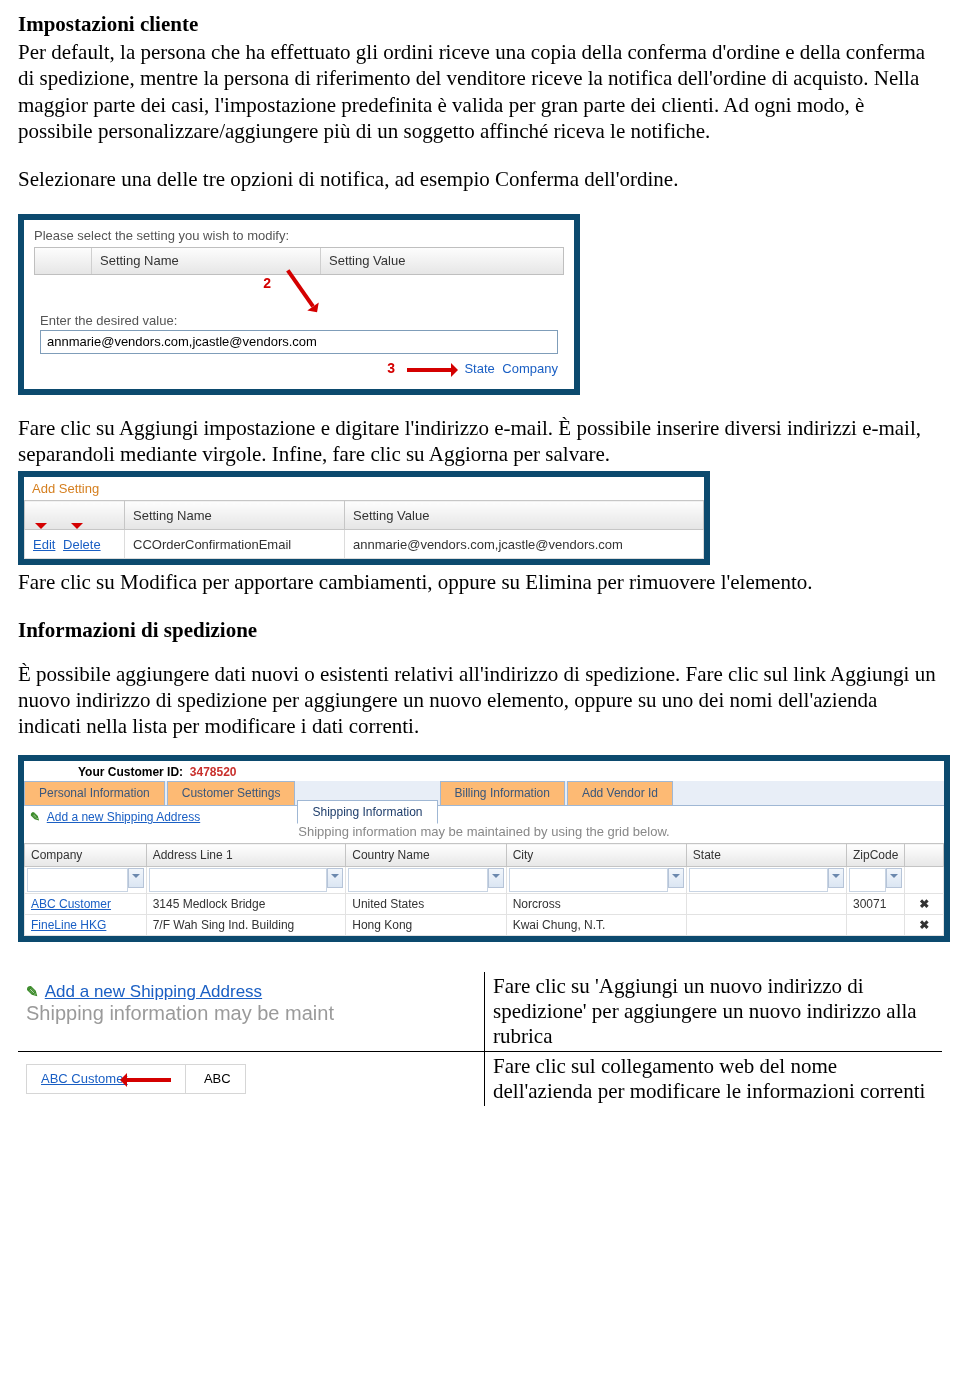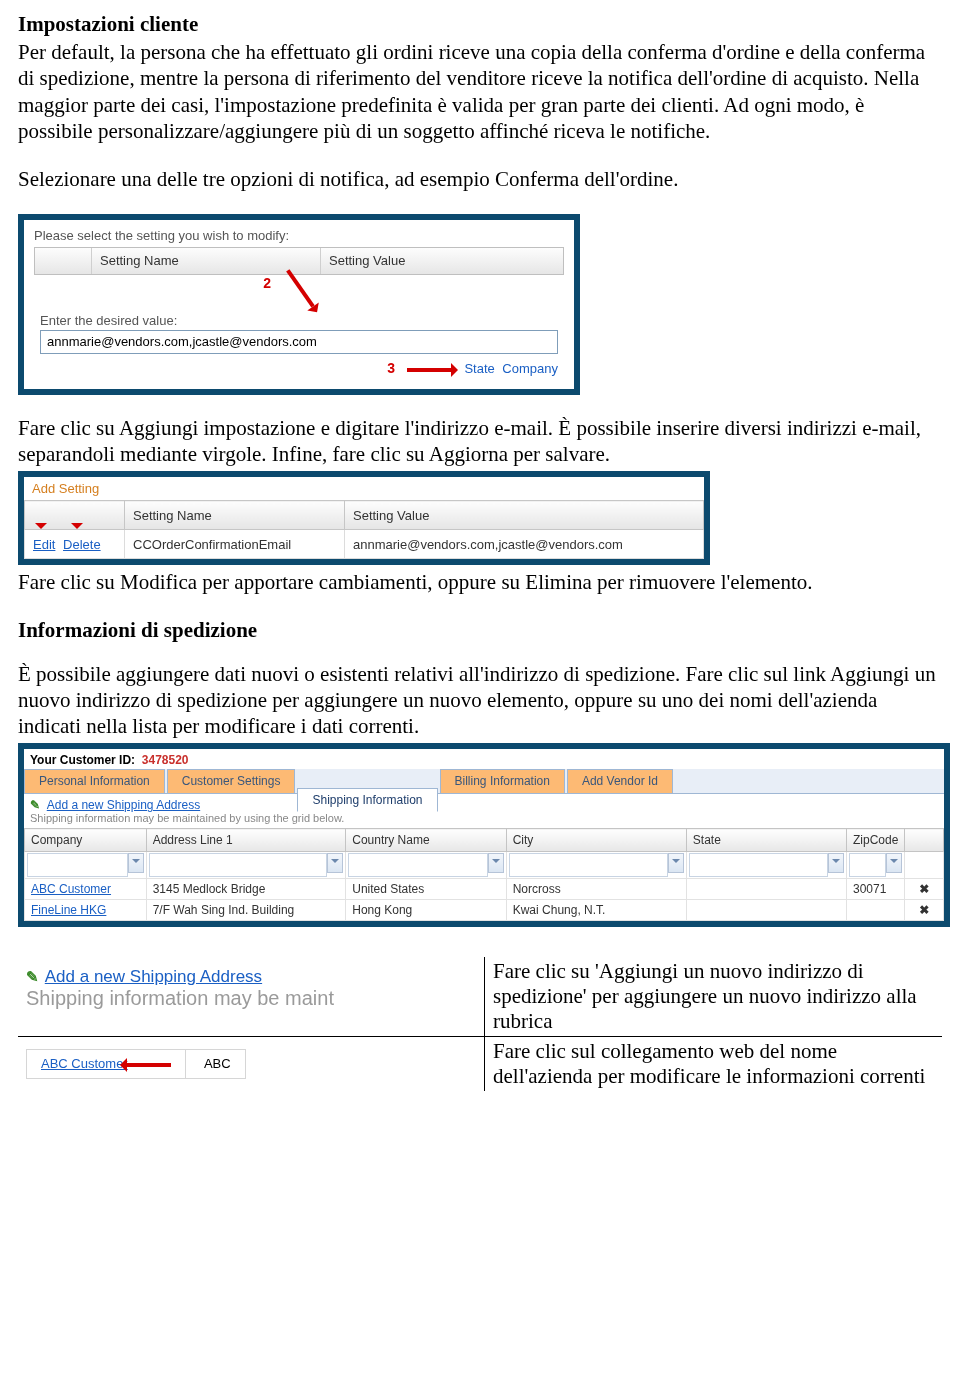--- a/index.html
+++ b/index.html
@@ -59,30 +59,30 @@
   .shot2{width:680px;font-size:13px;margin:4px 0 4px 0;}
   .shot2 .add{color:#d57f1f;padding:4px 8px;}
   .shot2 table{border-collapse:collapse;width:100%;}
   .shot2 th{background:linear-gradient(#fdfdfd,#e5e5e5);border:1px solid #c6c6c6;height:26px;font-weight:normal;color:#333;text-align:left;padding-left:8px;}
   .shot2 td{border:1px solid #dcdcdc;height:26px;padding-left:8px;color:#333;}
   .shot2 .act a{color:#1a5fc4;text-decoration:underline;margin-right:4px;text-align:center;}
   .shot2 .arrcell{position:relative;}
   .tiny-arr{position:absolute;width:0;height:0;border:6px solid transparent;border-top-color:#d40000;}
   
   .shot3{width:920px;font-size:12px;margin-top:4px;}
-  .shot3 .cid{padding:4px 6px 2px 6px;}
+  .shot3 .cid{padding:4px 6px 2px 6px;margin-left:48px;}
   .shot3 .cid b{color:#000;}
   .shot3 .cid span{color:#c9302c;font-weight:bold;}
   .tabs{display:flex;border-bottom:1px solid #9fb7d4;background:#e8eef7;}
   .tab{padding:4px 14px;border:1px solid #9fb7d4;border-bottom:none;background:#fdba74;color:#3a577c;margin-right:2px;font-size:12px;}
   .tab.active{background:#fff;color:#1e3d6b;font-weight:normal;border-bottom:1px solid #fff;position:relative;top:19px;}
   .addship{padding:4px 6px 0 6px;}
   .addship a{color:#1a5fc4;text-decoration:underline;}
   .pencil{color:#3a8a28;font-weight:bold;margin-right:4px;}
-  .hint{color:#888;padding:0 6px 4px 6px;font-size:11px;}
+  .hint{color:#888;padding:0 6px 4px 6px;font-size:13px;text-align:center;}
   .grid{border-collapse:collapse;width:100%;}
   .grid th{background:linear-gradient(#fefefe,#e7e7e7);border:1px solid #c4c4c4;font-weight:normal;color:#333;text-align:left;padding:4px 6px;font-size:12px;}
   .grid td{border:1px solid #e2e2e2;padding:3px 6px;color:#333;font-size:12px;}
   .filtercell{position:relative;height:20px;}
   .filtercell .fbox{position:absolute;left:2px;right:18px;top:1px;bottom:1px;border:1px solid #c8d4e3;background:#fff;}
   .filtercell .fbtn{position:absolute;right:2px;top:1px;width:14px;height:18px;border:1px solid #b6c4d8;background:linear-gradient(#f2f6fb,#dbe6f3);}
   .filtercell .fbtn::after{content:"";position:absolute;left:3px;top:5px;width:0;height:0;border:4px solid transparent;border-top-color:#6b88ad;}
   .lnk{color:#1a5fc4;text-decoration:underline;}
   .redx{color:#d40000;font-weight:bold;font-size:16px;text-align:center;}
   
@@ -149,21 +149,21 @@
       <td>CCOrderConfirmationEmail</td>
       <td>annmarie@vendors.com,jcastle@vendors.com</td>
     </tr>
   </tbody>
     </table>
 </div>
 
 <p>Fare clic su Modifica per apportare cambiamenti, oppure su Elimina per rimuovere l'elemento.</p>
 
 <h2 style="margin-top:10px;margin-bottom:18px;">Informazioni di spedizione</h2>
-<p style="margin-bottom:4px;">È possibile aggiungere dati nuovi o esistenti relativi all'indirizzo di spedizione.  Fare clic sul link Aggiungi un nuovo indirizzo di spedizione per aggiungere un nuovo elemento, oppure su uno dei nomi dell'azienda indicati nella lista per modificare i dati correnti.</p>
+<p style="margin-bottom:16px;">È possibile aggiungere dati nuovi o esistenti relativi all'indirizzo di spedizione.  Fare clic sul link Aggiungi un nuovo indirizzo di spedizione per aggiungere un nuovo elemento, oppure su uno dei nomi dell'azienda indicati nella lista per modificare i dati correnti.</p>
 
 <div class="shot shot3">
   <div class="cid">
     <b>Your Customer ID:</b>
     &nbsp;<span>3478520</span>
   </div>
   <div class="tabs">
     <div class="tab">Personal Information</div>
     <div class="tab">Customer Settings</div>
     <div class="tab active">Shipping Information</div>

